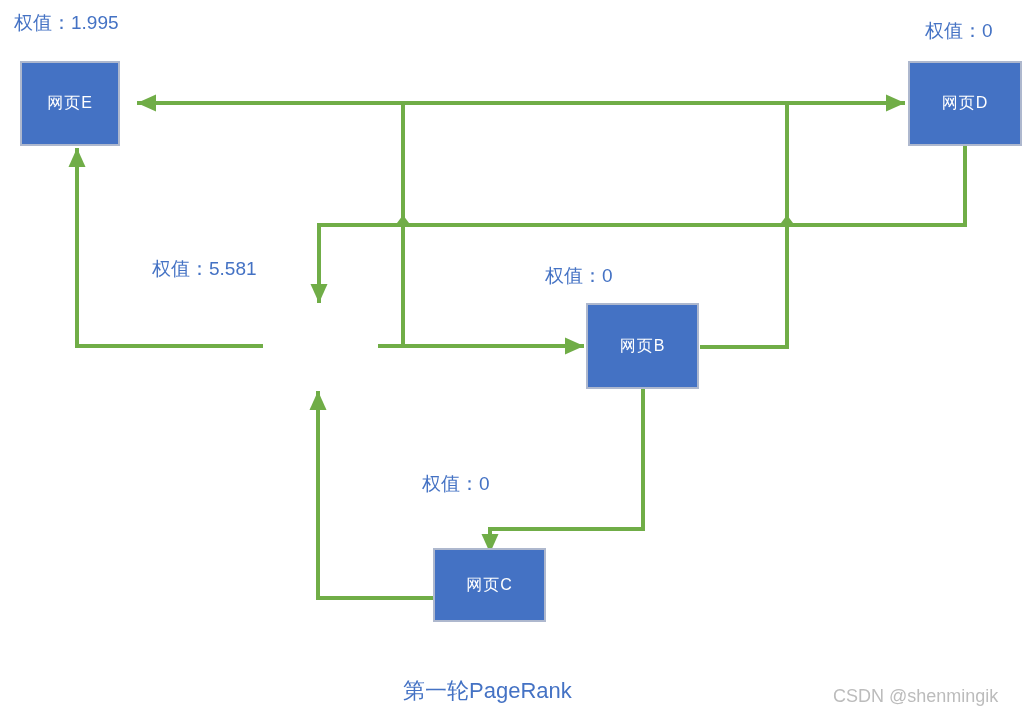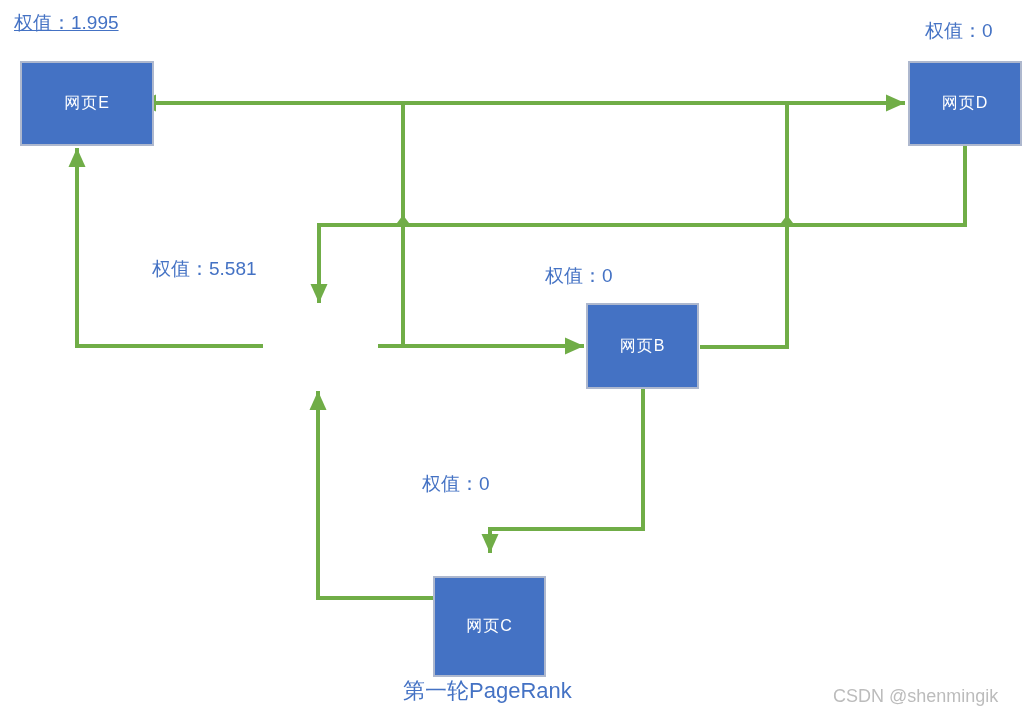--- a/index.html
+++ b/index.html
@@ -75,34 +75,34 @@
       <polyline points="263,346 77,346 77,148" fill="none" stroke="#70AD47" stroke-width="4" stroke-linejoin="miter"></polyline>
       <polygon points="77,148 85.5,167 68.5,167" fill="#70AD47"></polygon>
       <polyline points="643,389 643,529 490,529 490,553" fill="none" stroke="#70AD47" stroke-width="4" stroke-linejoin="miter"></polyline>
       <polygon points="490,553 481.5,534 498.5,534" fill="#70AD47"></polygon>
       <polyline points="434,598 318,598 318,391" fill="none" stroke="#70AD47" stroke-width="4" stroke-linejoin="miter"></polyline>
       <polygon points="318,391 326.5,410 309.5,410" fill="#70AD47"></polygon>
       <polygon points="394,227 403,215 412,227" fill="#70AD47"></polygon>
       <polygon points="778,227 787,215 796,227" fill="#70AD47"></polygon>
     </svg>
 
-  <div class="node" style="left: 20px; top: 61px; width: 134px; height: 85px;">
+  <div class="node" style="left: 20px; top: 61px; width: 100px; height: 85px;">
     <span>网页E</span>
   </div>
   <div class="node" style="left: 908px; top: 61px; width: 114px; height: 85px;">
     <span>网页D</span>
   </div>
   <div class="node" style="left: 586px; top: 303px; width: 113px; height: 86px;">
     <span>网页B</span>
   </div>
-  <div class="node" style="left: 433px; top: 576px; width: 113px; height: 101px;">
+  <div class="node" style="left: 433px; top: 548px; width: 113px; height: 74px;">
     <span>网页C</span>
   </div>
 
-  <div class="wlabel" style="left: 14px; top: 10px; text-decoration: underline;">权值：1.995</div>
+  <div class="wlabel" style="left: 14px; top: 10px;">权值：1.995</div>
   <div class="wlabel" style="left: 925px; top: 18px;">权值：0</div>
   <div class="wlabel" style="left: 152px; top: 256px;">权值：5.581</div>
   <div class="wlabel" style="left: 545px; top: 263px;">权值：0</div>
   <div class="wlabel" style="left: 422px; top: 471px;">权值：0</div>
 
   <div id="watermark" style="left: 833px; top: 686px;">CSDN @shenmingik</div>
   <div id="diagram-title" style="left: 403px; top: 676px;">第一轮PageRank</div>
 
 </div>
 

